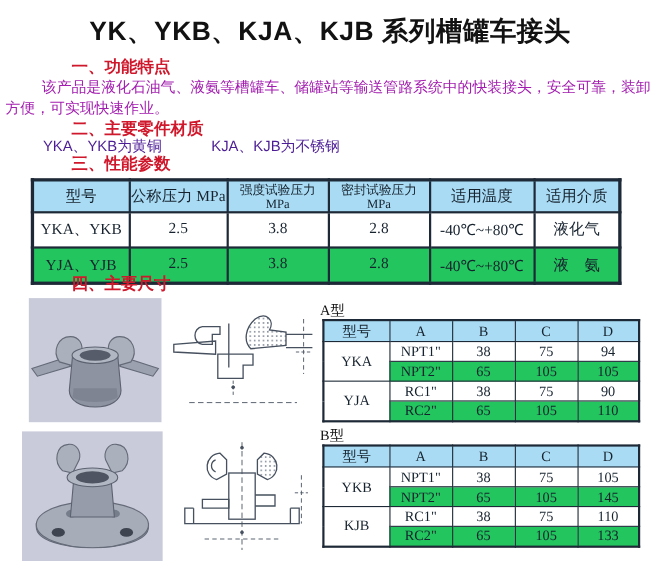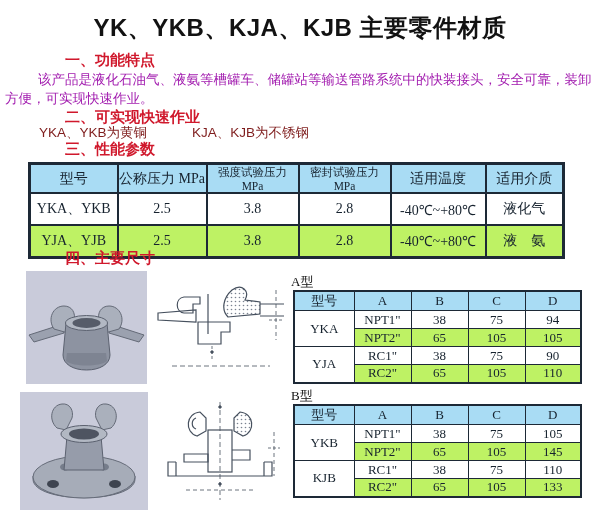--- a/index.html
+++ b/index.html
@@ -8,33 +8,33 @@
   .page { position:absolute; left:0; top:0; width:600px; height:516px; background:#ffffff; overflow:hidden; }
 
   .title { position:absolute; top:12px; left:0; width:100%; text-align:center;
            font-size:24px; font-weight:bold; color:#121212; letter-spacing:0.5px; }
 
   .heading { position:absolute; left:39px; font-size:15px; font-weight:bold; color:#d0182c;margin-left:26px; }
   .h1{ top:51px; } .h2{ top:108px; } .h3{ top:140px; } .h4{ top:249px; }
 
   .para { position:absolute; top:70px; left:5px; width:592px; font-size:13.5px;
           line-height:19px; text-indent:33px; color:#a21caf; }
-  .materials { position:absolute; top:124px; left:39px; font-size:13.5px; color:#7f1d1d; }
+  .materials { position:absolute; top:124px; left:39px; font-size:13.5px; color:#4c1d95; }
   .materials .gap { display:inline-block; width:45px; }
 
   table { border-collapse:collapse; table-layout:fixed; position:absolute;
           font-family:"Liberation Serif", serif; }
 
   .perf { left:28px; top:162px; width:534px; border:3px solid #1d2936; }
   .perf th, .perf td { border:2px solid #1d2936; text-align:center; vertical-align:middle; color:#16222e; }
   .perf th { background:#a9dcf4; font-weight:normal; font-size:14px; height:28px; }
   .perf th.small { font-size:11.5px;margin-top:29px; }
   .perf td { font-size:14px; height:32px; }
 
-  tr.yellow td { background:#bef264; }
+  tr.yellow td { background:#22c55e; }
   tr.white td  { background:#ffffff; }
   td.model { background:#ffffff !important; }
 
   .dim { width:287px; border:2.5px solid #1d2936; }
   .dim th, .dim td { border:1.5px solid #1d2936; text-align:center; vertical-align:middle;
                      font-size:13px; color:#16222e; }
   .dim th { background:#a9dcf4; font-weight:normal; height:19px; }
   .dim td { height:18px; }
   .dim-a { left:293px; top:290px; }
   .dim-b { left:293px; top:404px; }
@@ -47,26 +47,26 @@
   .photo-a   { left:26px;  top:271px; }
   .photo-b   { left:20px;  top:392px; }
   .drawing-a { left:154px; top:276px; }
   .drawing-b { left:156px; top:398px; }
 </style>
 </head>
 <body>
 
 <div class="page">
 
-  <div class="title">YK、YKB、KJA、KJB 主要零件材质</div>
+  <div class="title">YK、YKB、KJA、KJB 系列槽罐车接头</div>
 
   <div class="heading h1">一、功能特点</div>
   <p class="para">该产品是液化石油气、液氨等槽罐车、储罐站等输送管路系统中的快装接头，安全可靠，装卸方便，可实现快速作业。</p>
 
-  <div class="heading h2">二、可实现快速作业</div>
+  <div class="heading h2">二、主要零件材质</div>
   <div class="materials">
     <span>YKA、YKB为黄铜</span><span class="gap"></span><span>KJA、KJB为不锈钢</span>
   </div>
 
   <div class="heading h3">三、性能参数</div>
 
   <table class="perf">
     <colgroup>
       <col style="width:88px">
         <col style="width:89px">

